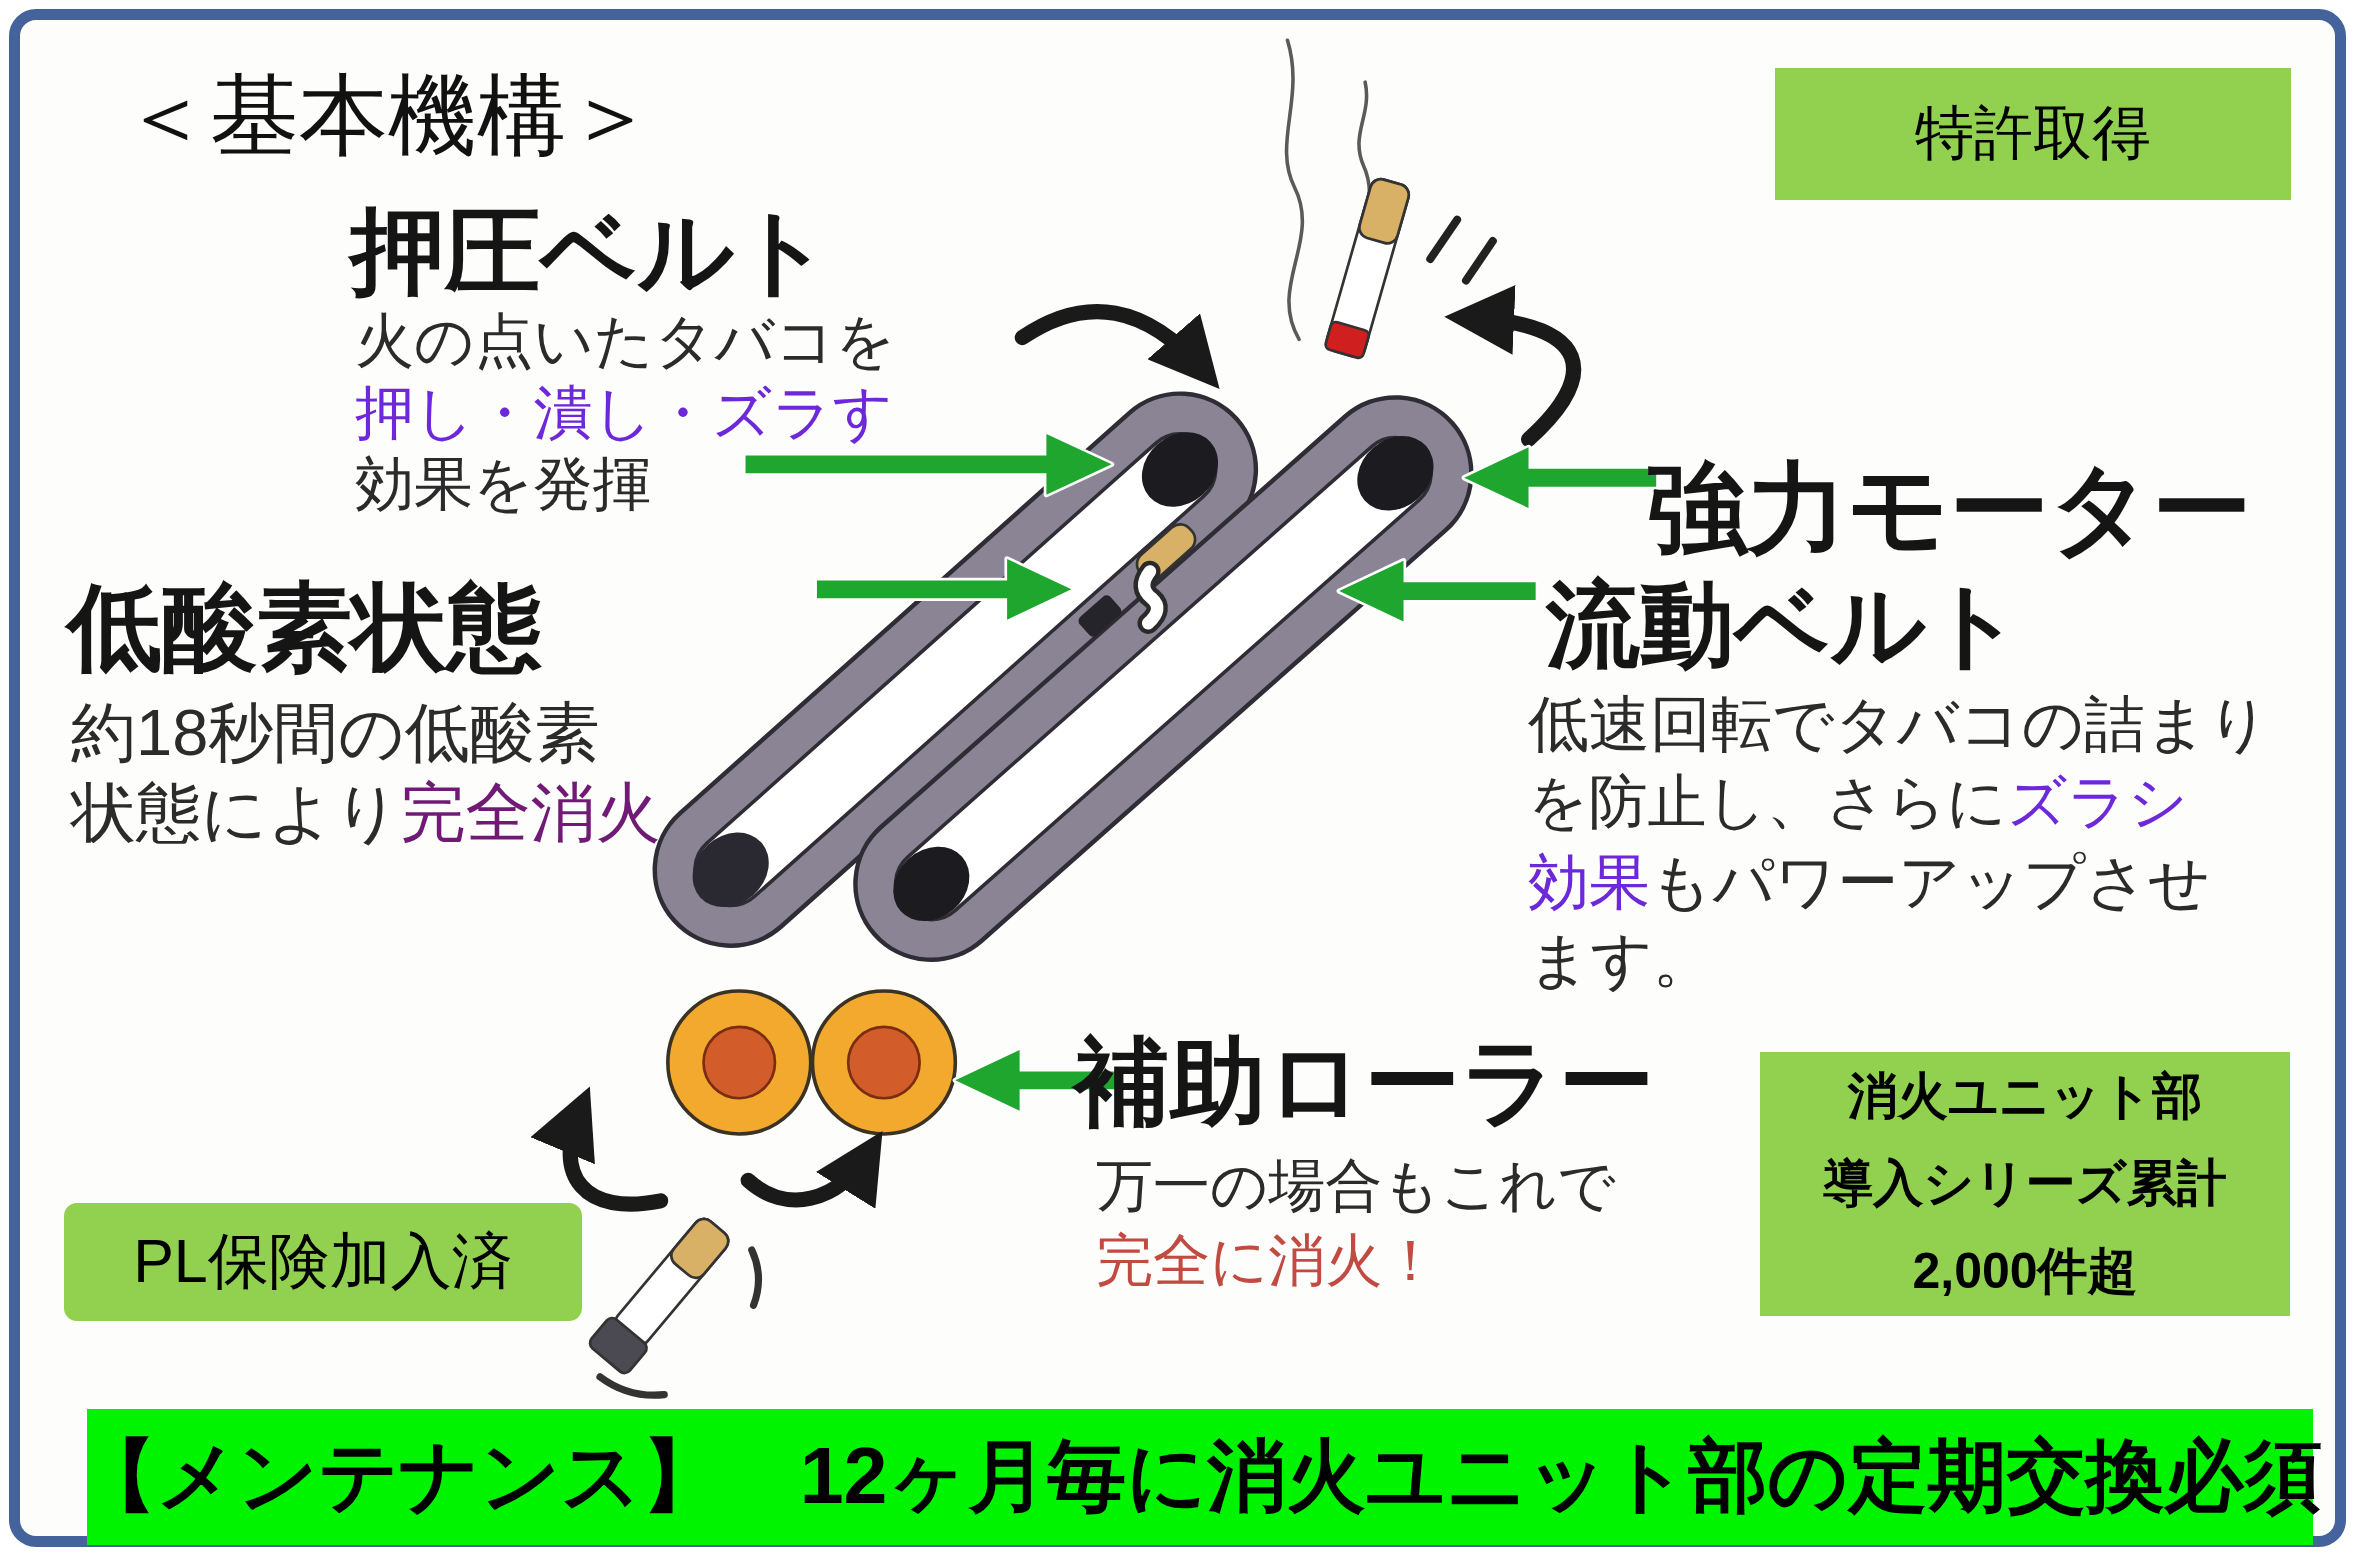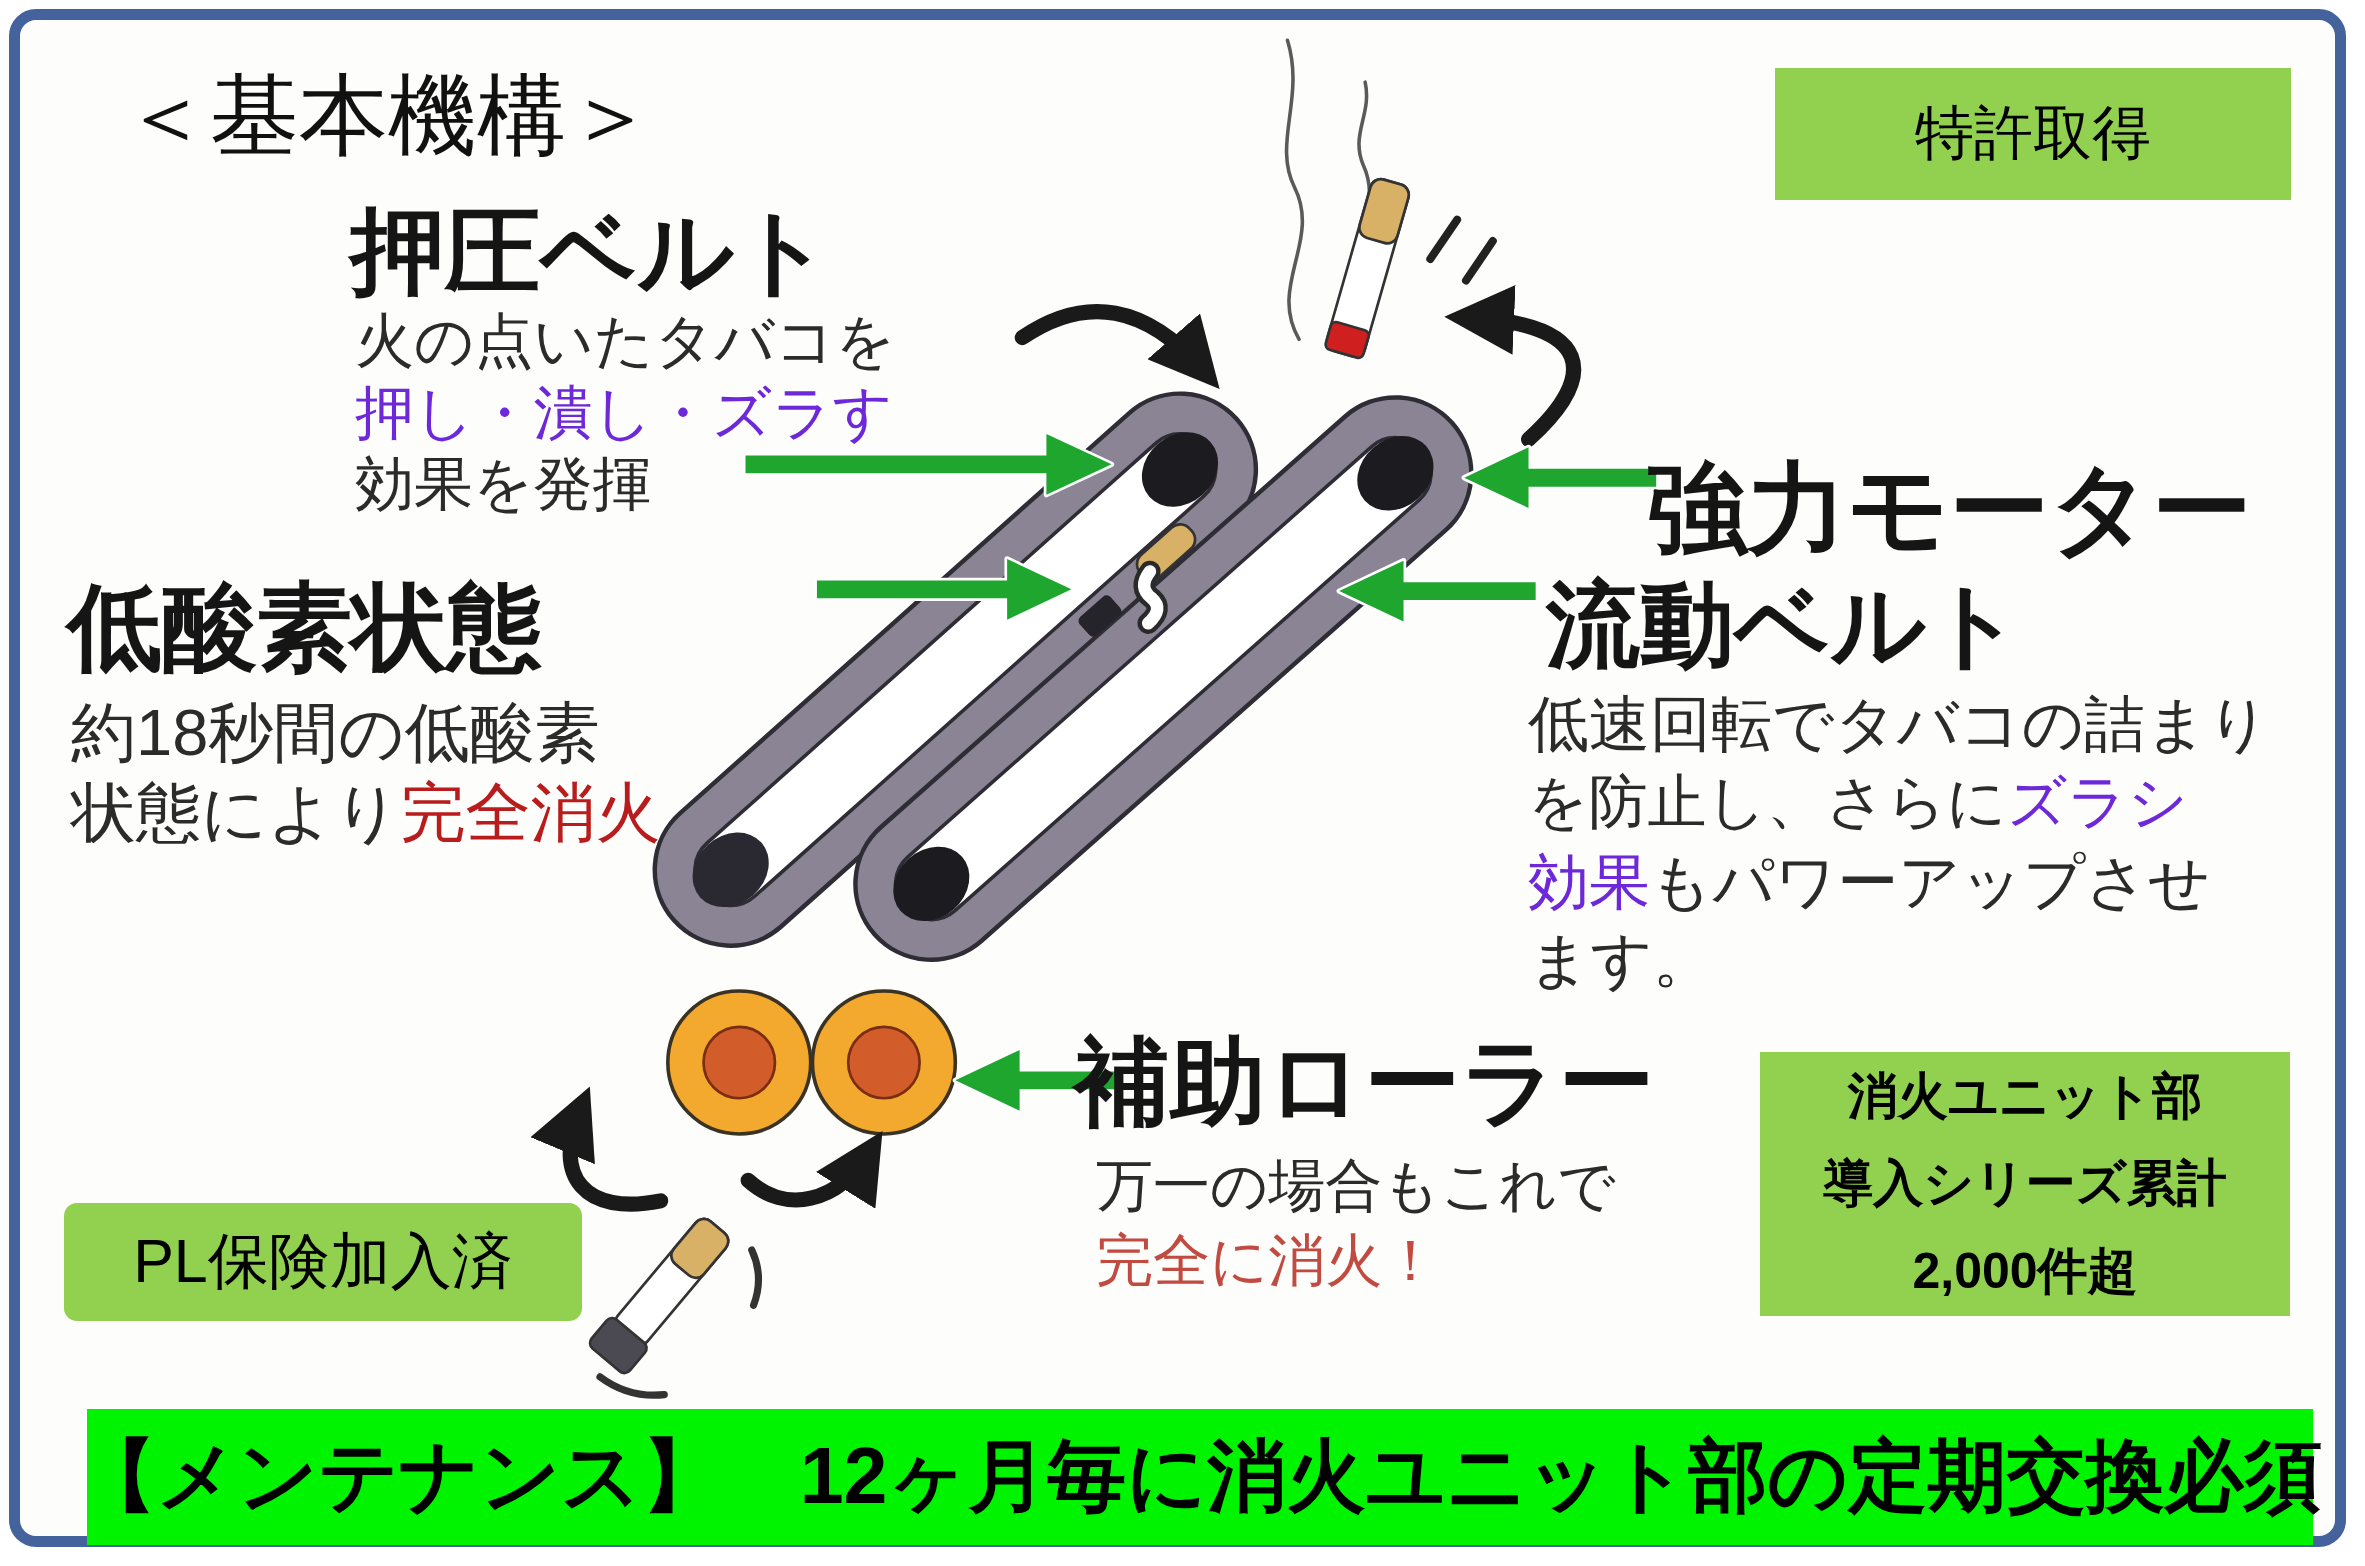--- a/index.html
+++ b/index.html
@@ -9,21 +9,21 @@
   }
   .frame{
     position:absolute;left:9px;top:9px;width:2337px;height:1538px;
     border:11.6px solid #44639c;border-radius:27px;background:#fdfdfb;box-sizing:border-box;
   }
   .abs{position:absolute;line-height:1;white-space:nowrap;}
   .title{font-size:89px;font-weight:500;color:#111;}
   .h-bold{font-weight:700;color:#151515;}
   .body-txt{color:#2b2b2b;font-weight:500;}
   .brick{color:#6d28d9;}
-  .pure-red{color:#b91c1c;}
+  .pure-red{color:#701a75;}
   .badge{
     position:absolute;background:#92d050;color:#000;display:flex;
     align-items:center;justify-content:center;text-align:center;font-weight:500;
   }
   .units-badge{flex-direction:column;line-height:1.55;font-weight:700;gap:10px;}
   .banner{
     position:absolute;background:#00f400;color:#000;display:flex;
     align-items:center;justify-content:center;font-weight:700;white-space:nowrap;
   }
   svg{position:absolute;left:0;top:0;}

